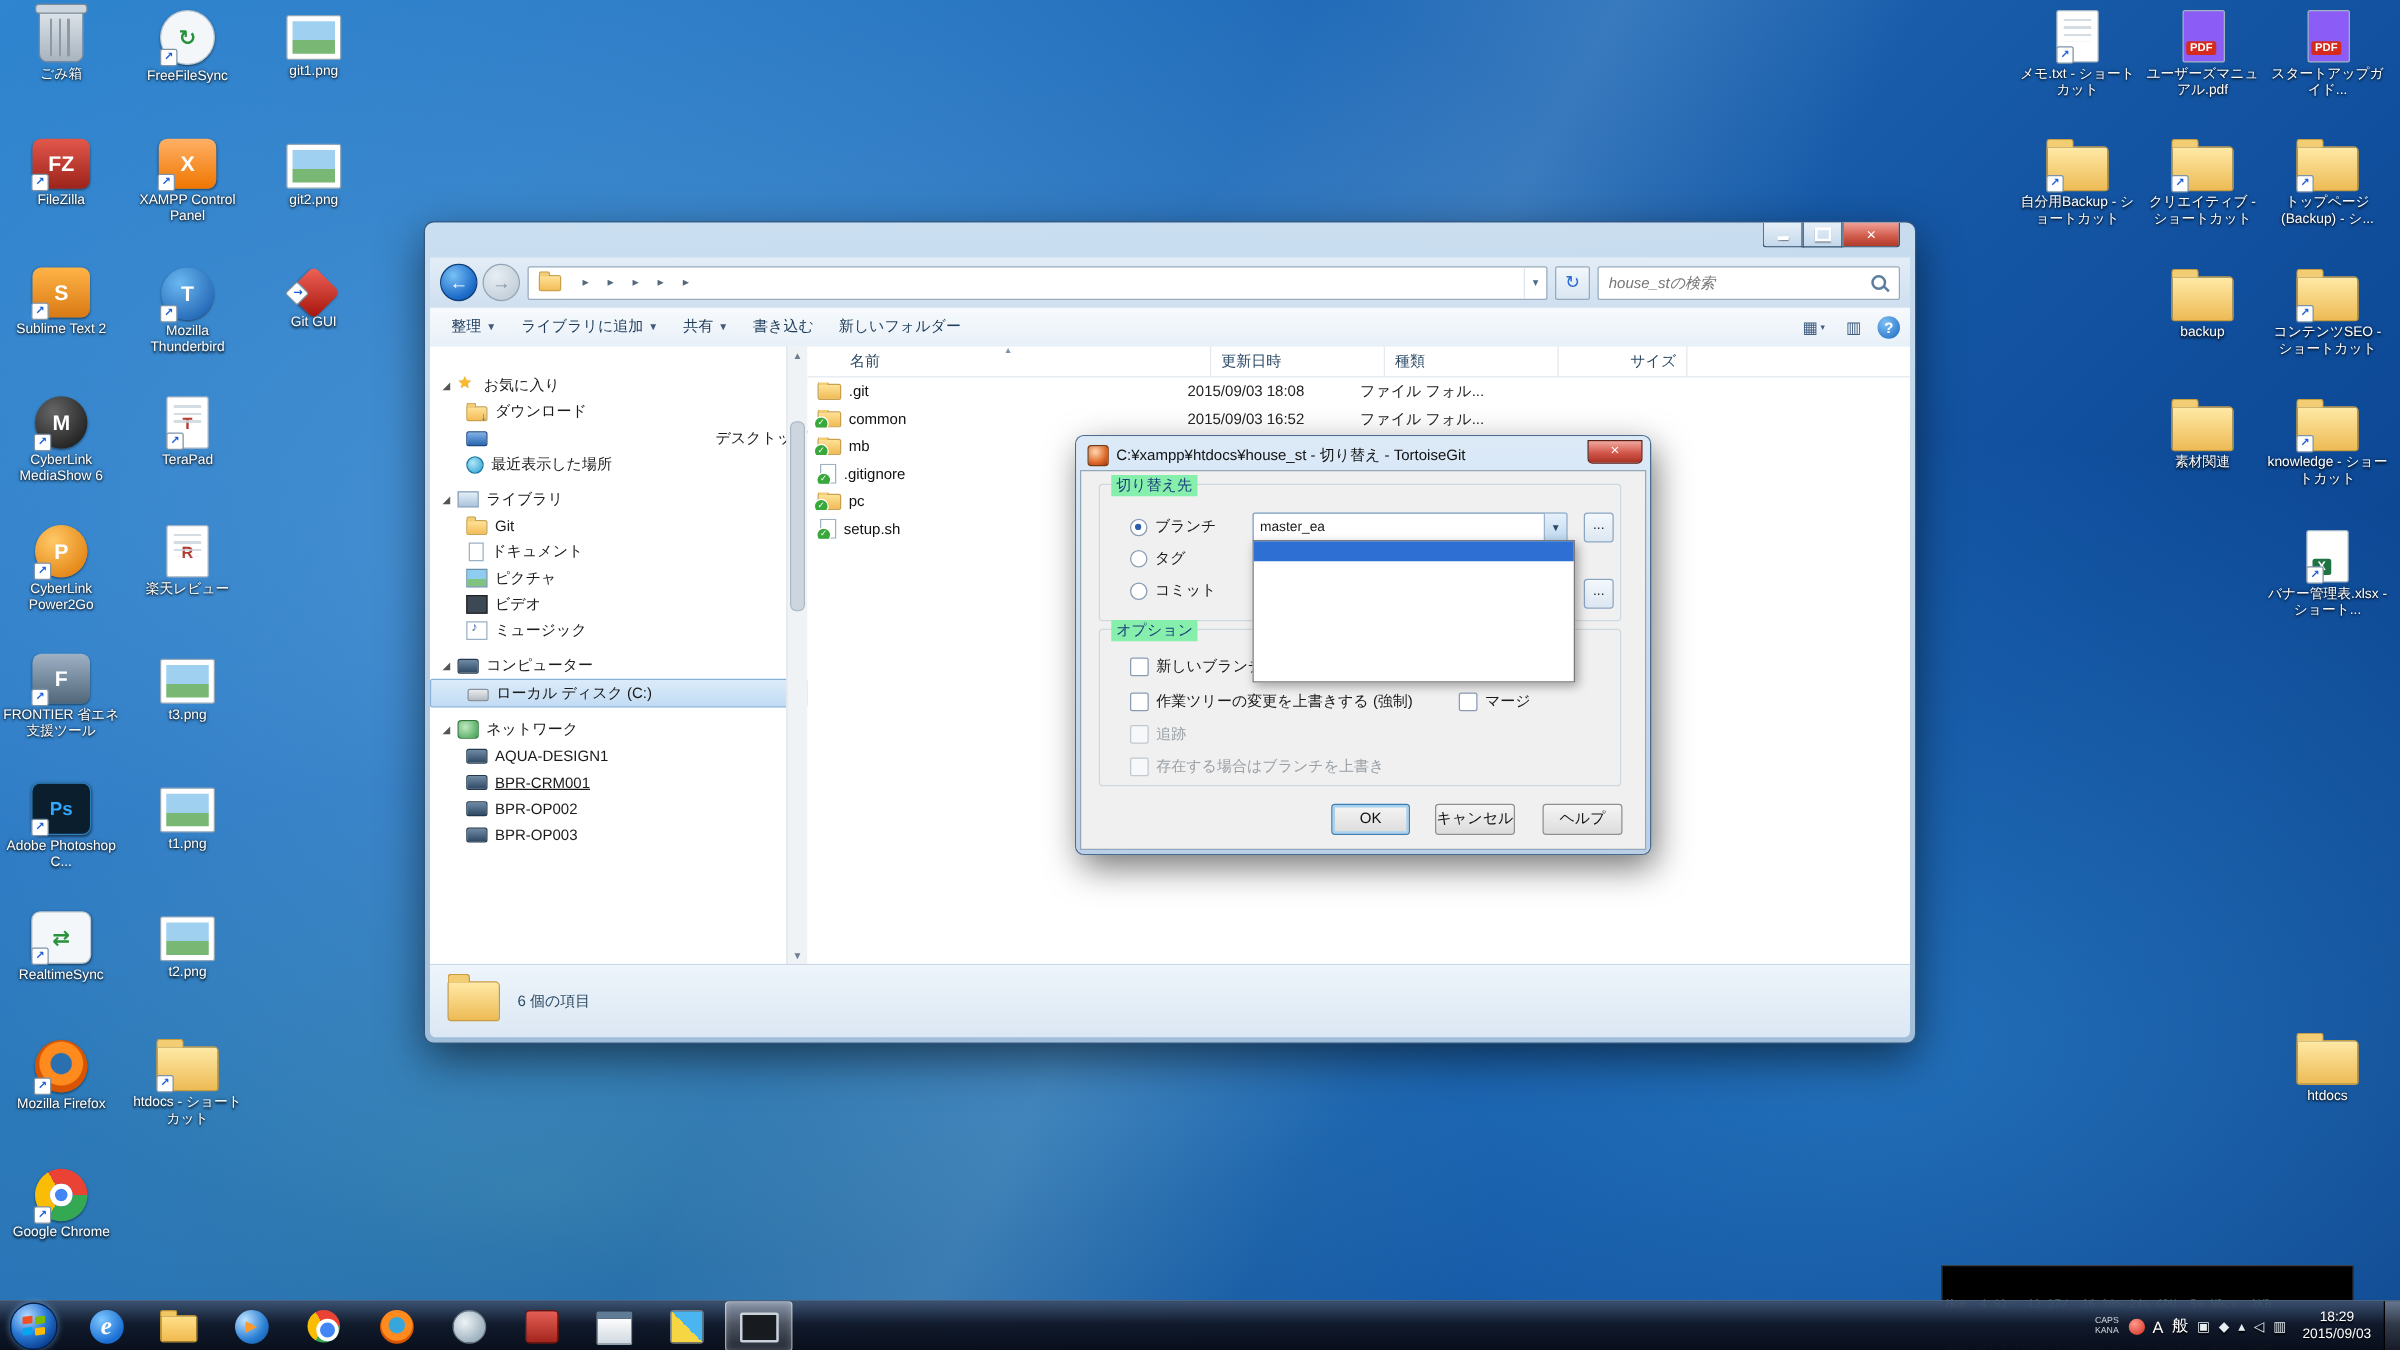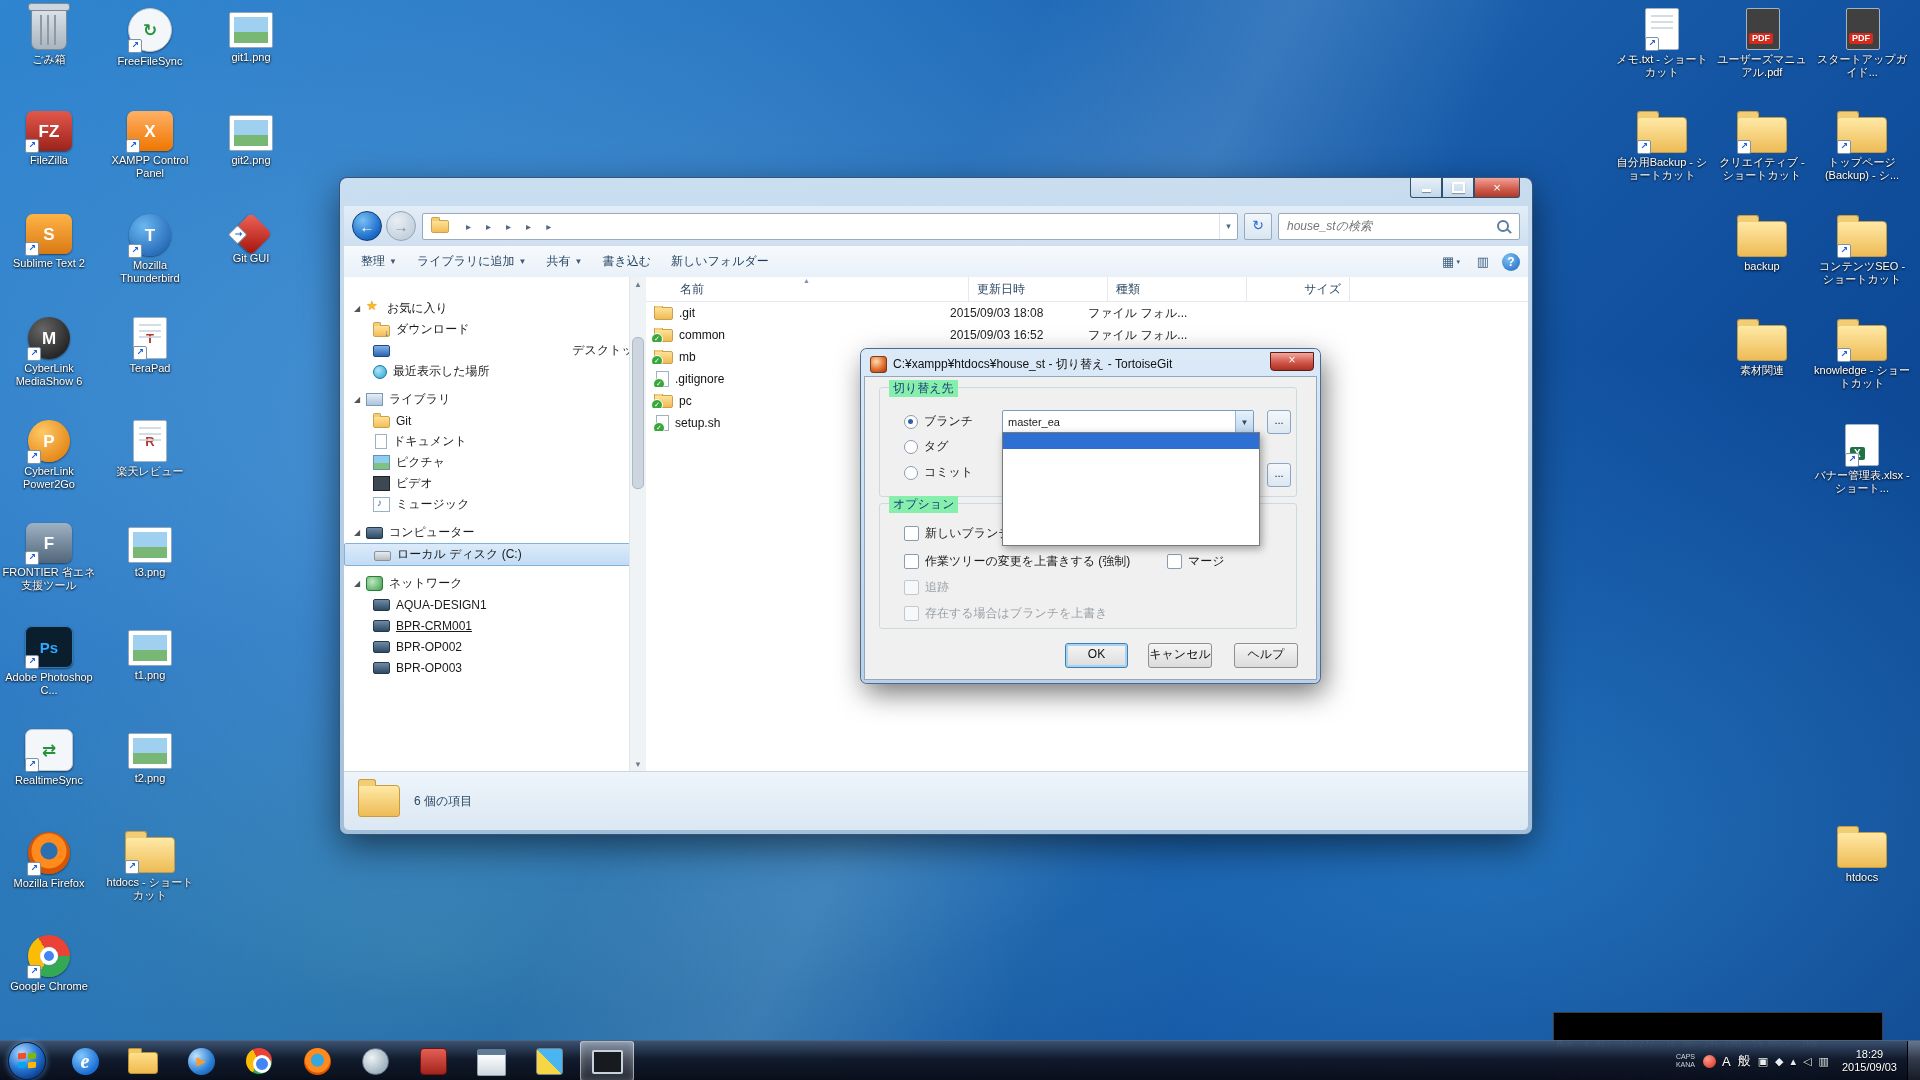--- a/index.html
+++ b/index.html
@@ -38,21 +38,21 @@
   .k-chrome{border-radius:50%;width:42px;height:42px;background:conic-gradient(from -30deg,#ea4335 0 120deg,#34a853 0 240deg,#fbbc05 0 360deg);box-shadow:0 1px 2px rgba(0,0,0,.5);}
   .k-chrome::after{content:"";position:absolute;left:50%;top:50%;width:18px;height:18px;margin:-9px 0 0 -9px;background:#fff;border-radius:50%;box-shadow:inset 0 0 0 4px #fff, inset 0 0 0 12px #4285f4;}
   .k-diamond{width:30px;height:30px;margin-top:5px;transform:rotate(45deg);border-radius:5px;background:linear-gradient(135deg,#f2655a,#a31208);box-shadow:0 1px 2px rgba(0,0,0,.5);}
   .k-folder{width:48px;height:34px;margin-top:5px;background:linear-gradient(#ffe9a6,#edbb55);border:1px solid #c79b3f;border-radius:2px 4px 3px 3px;}
   .k-folder::before{content:"";position:absolute;top:-7px;left:-1px;width:20px;height:6px;background:#f3cd74;border:1px solid #c79b3f;border-bottom:none;border-radius:3px 3px 0 0;}
   .k-page{width:32px;height:40px;background:#fff;border:1px solid #a2b4c4;border-radius:2px;color:#b23a2e;font-size:13px;}
   .k-page::before{content:"";position:absolute;left:5px;right:5px;top:6px;height:18px;
       background:repeating-linear-gradient(#c9d4dd 0 2px,transparent 2px 6px);opacity:.8;}
   .k-img{width:42px;height:34px;margin-top:4px;background:#fff;border:1px solid #93a7ba;border-radius:2px;}
   .k-img::before{content:"";position:absolute;inset:4px;background:linear-gradient(180deg,#9fd0f0 58%,#79b874 58%);}
-  .k-pdf{width:32px;height:40px;background:#404040;border:1px solid #a2b4c4;border-radius:2px;margin-left:32px;}
+  .k-pdf{width:32px;height:40px;background:#8b5cf6;border:1px solid #a2b4c4;border-radius:2px;margin-left:32px;}
   .k-pdf .dglyph{position:absolute;left:2px;bottom:5px;background:#d42b1e;color:#fff;font-size:9px;line-height:11px;padding:0 3px;border-radius:2px;}
   .k-xls{width:32px;height:40px;background:#fff;border:1px solid #a2b4c4;border-radius:2px;}
   .k-xls .dglyph{position:absolute;left:4px;bottom:5px;background:#1f7244;color:#fff;font-size:10px;line-height:13px;padding:0 4px;border-radius:2px;}
   .k-bin{width:34px;height:40px;background:linear-gradient(#dde3e9,#a8b4bf);border:1px solid #7d8a96;border-radius:4px 4px 7px 7px;}
   .k-bin::before{content:"";position:absolute;top:-6px;left:-4px;right:-4px;height:6px;background:#ccd6df;border:1px solid #7d8a96;border-radius:3px;}
   .k-bin::after{content:"";position:absolute;inset:6px 8px 4px 8px;background:repeating-linear-gradient(90deg,#8d9aa6 0 2px,transparent 2px 7px);}
   
   #explorer{position:absolute;left:340px;top:178px;width:1192px;height:656px;z-index:10;border-radius:7px;
     background:linear-gradient(180deg,rgba(208,226,242,.96),rgba(166,193,219,.96));
     box-shadow:0 0 0 1px #35567a, 0 12px 36px rgba(0,0,0,.55);}

